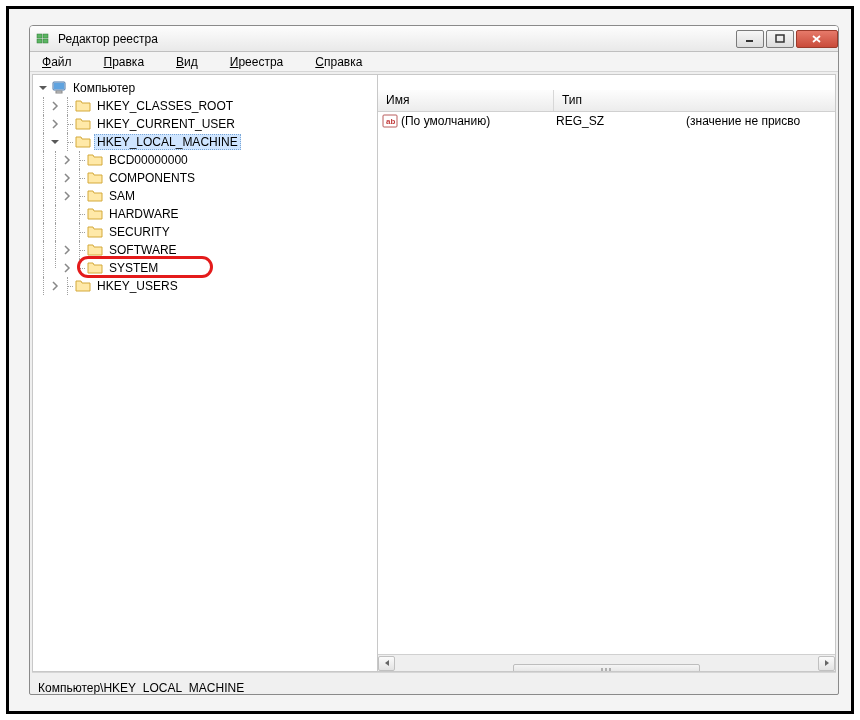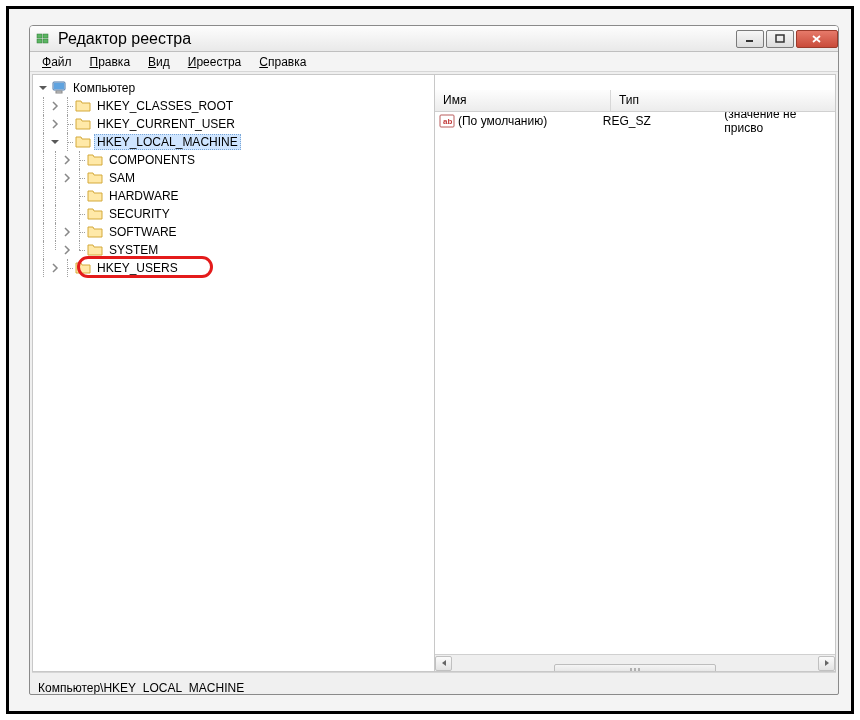--- a/index.html
+++ b/index.html
@@ -31,21 +31,21 @@
     height: 26px;
     background: linear-gradient(#fdfdfd, #e9e9e9);
     border-bottom: 1px solid #bfbfbf;
     display: flex; align-items: center;
     padding: 0 0 0 6px;
   }
   .title-icon {
     width: 16px; height: 16px;
     margin-right: 6px;
   }
-  .title-text { font-size: 16px; flex: 0 0 auto; }
+  .title-text { font-size: 12px; flex: 0 0 auto; }
   .title-spacer { flex: 1; }
   .wbtn {
     width: 28px; height: 18px;
     border: 1px solid #7a7a7a;
     border-radius: 2px;
     margin-left: 2px;
     display: flex; align-items: center; justify-content: center;
     background: linear-gradient(#f7f7f7, #dcdcdc);
   }
   .wbtn.close {
@@ -54,37 +54,37 @@
     border-color: #9c3b2c;
   }
   .wbtn svg { display: block; }
   
   .menubar {
     height: 20px;
     background: #f4f4f4;
     border-bottom: 1px solid #d6d6d6;
     display: flex; align-items: center;
     padding: 0 4px;
-    gap: 2px;
+    gap: 16px;
   }
   .menu-item {
     padding: 2px 8px;
     color: #000;
   }
   .menu-item .ul { text-decoration: underline; }
   
   .client {
     flex: 1; display: flex;
     background: #fff;
     border: 1px solid #c8c8c8;
     margin: 2px 2px 0 2px;
     overflow: hidden;
   }
   .tree-pane {
-    width: 402px;
+    width: 345px;
     overflow: auto;
     padding: 4px 0 0 4px;
     border-right: 1px solid #c8c8c8;
     position: relative;
   }
   .list-pane { flex: 1; display: flex; flex-direction: column; margin-top: 15px; }
   .node {
     display: flex; align-items: center;
     height: 18px;
     white-space: nowrap;
@@ -287,20 +287,34 @@
             <span class="conn"></span>
           <span class="toggle">
               <svg width="10" height="10">
                 <path d="M3 1 L7 5 L3 9" fill="none" stroke="#888" stroke-width="1.5"></path>
               </svg>
             </span>
           <span class="conn h"></span>
           <span class="folder-icon"><svg viewBox="0 0 16 16" width="16" height="16">
                 <path d="M1 3h5l1 2h8v8H1z" fill="#ffe9a8" stroke="#d4a93a"></path>
               </svg></span>
+          <span class="label">BCD00000000</span>
+        </div>
+        <div class="node">
+          <span class="conn"></span>
+            <span class="conn"></span>
+          <span class="toggle">
+              <svg width="10" height="10">
+                <path d="M3 1 L7 5 L3 9" fill="none" stroke="#888" stroke-width="1.5"></path>
+              </svg>
+            </span>
+          <span class="conn h"></span>
+          <span class="folder-icon"><svg viewBox="0 0 16 16" width="16" height="16">
+                <path d="M1 3h5l1 2h8v8H1z" fill="#ffe9a8" stroke="#d4a93a"></path>
+              </svg></span>
           <span class="label">COMPONENTS</span>
         </div>
         <div class="node">
           <span class="conn"></span>
             <span class="conn"></span>
           <span class="toggle">
               <svg width="10" height="10">
                 <path d="M3 1 L7 5 L3 9" fill="none" stroke="#888" stroke-width="1.5"></path>
               </svg>
             </span>

